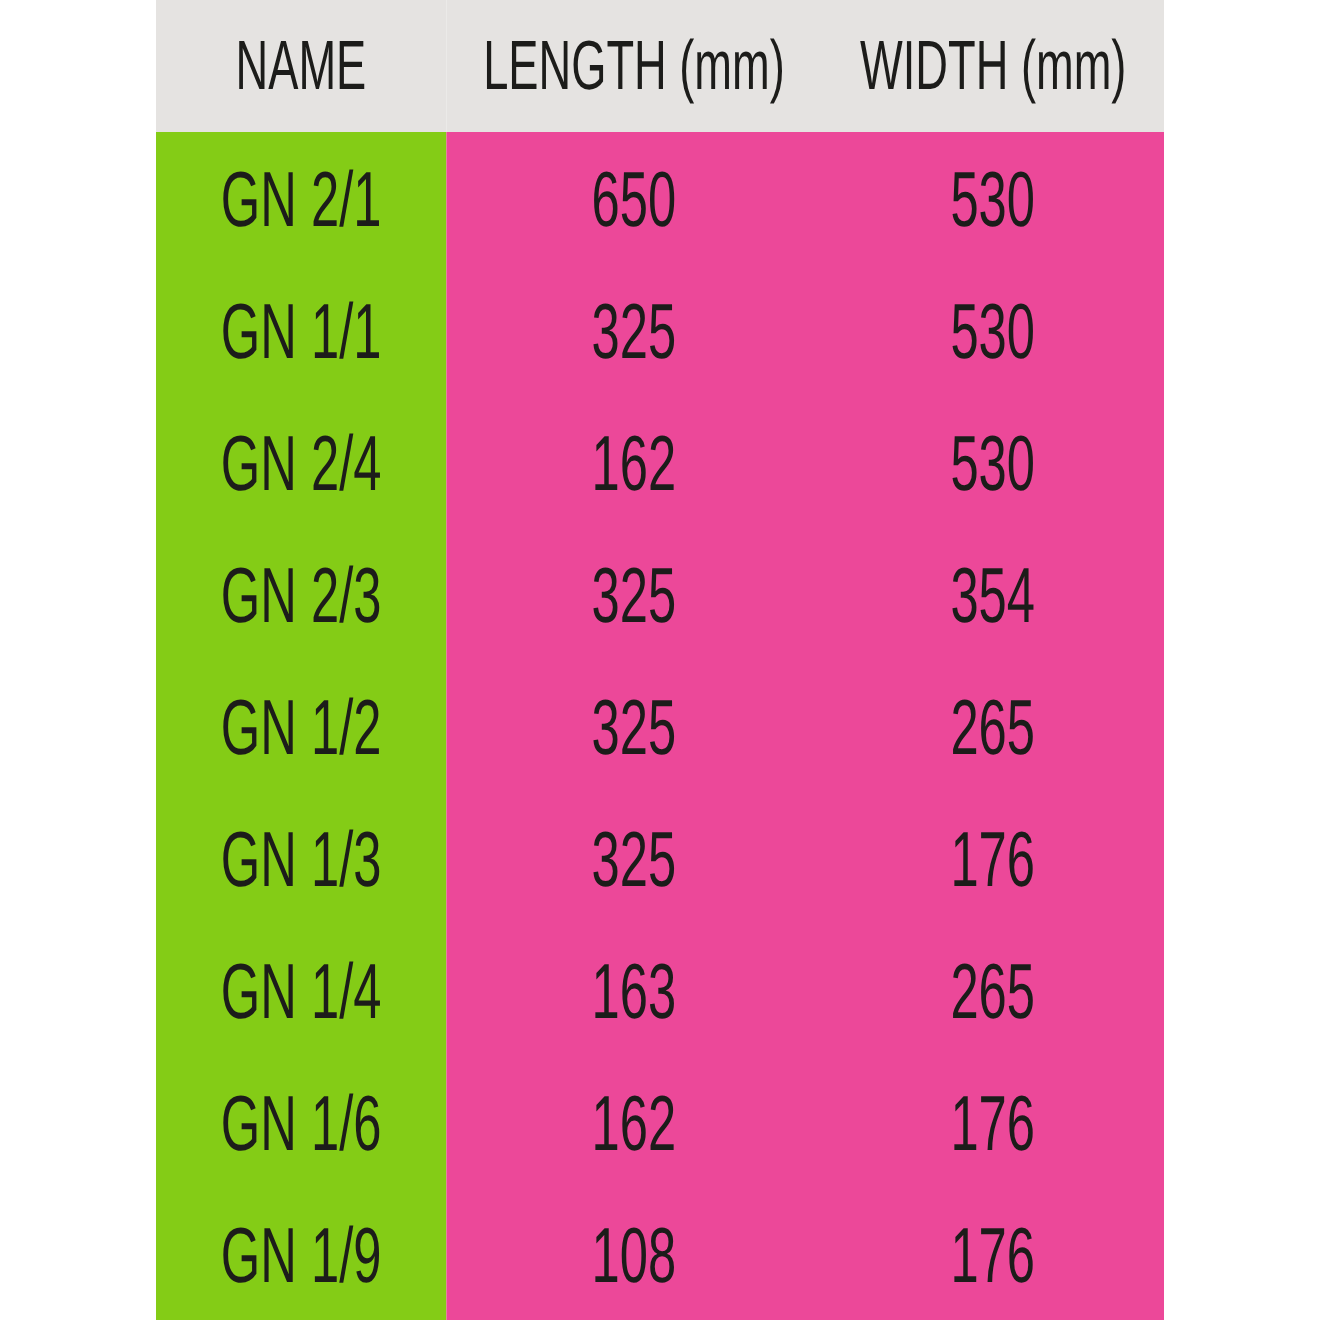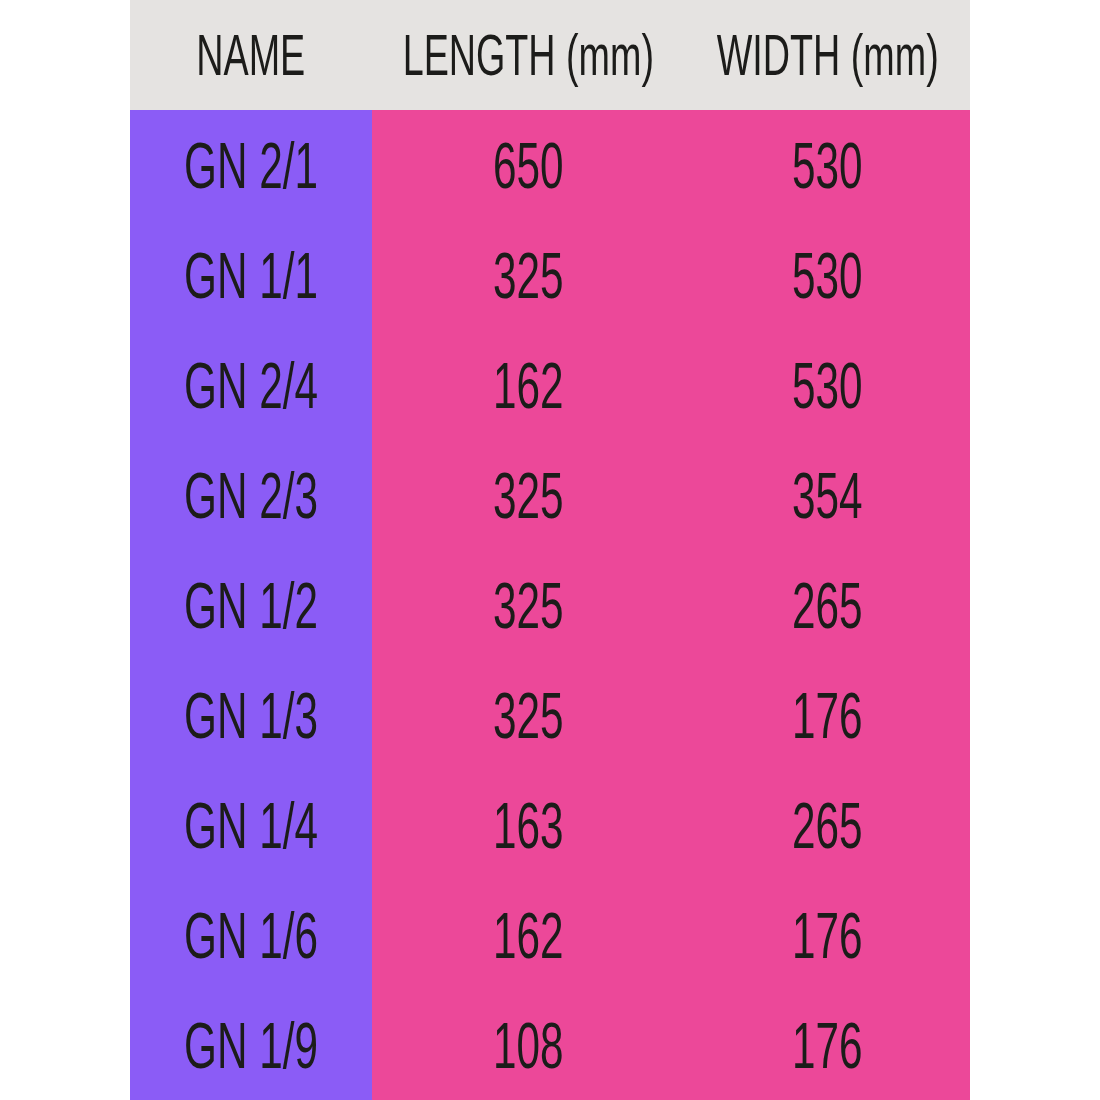--- a/index.html
+++ b/index.html
@@ -29,21 +29,21 @@
   }
   .trow { display: contents; }
   .cell {
     display: flex;
     align-items: center;
     justify-content: center;
     background: #ec4899;
   }
   
   .cell.head { background: #e5e3e1; }
-  .cell.namecol { background: #8b5cf6; text-align: right; }
+  .cell.namecol { background: #84cc16; text-align: right; }
   .txt {
     display: inline-block;
     transform: scaleX(0.65);
     transform-origin: 50% 50%;
     white-space: nowrap;
     line-height: 1;
     letter-spacing: 0;
   }
   .head .txt { font-size: 58px; }
   .body-cell .txt { font-size: 65px; }

